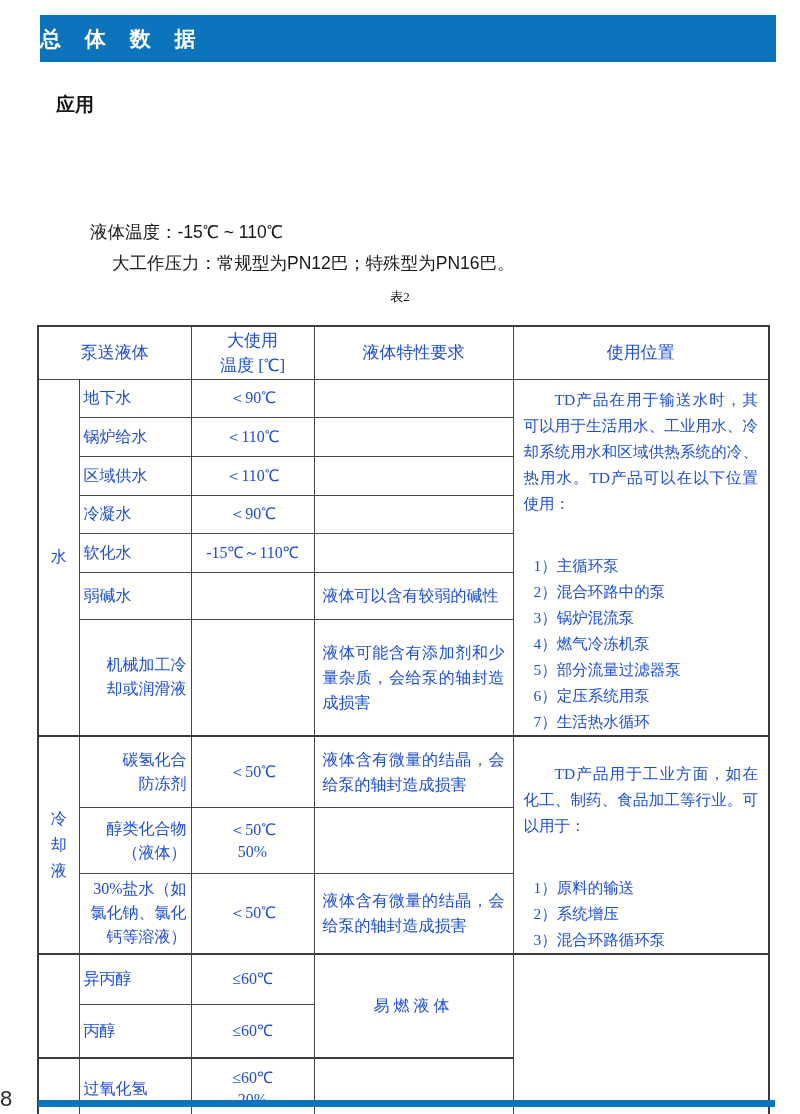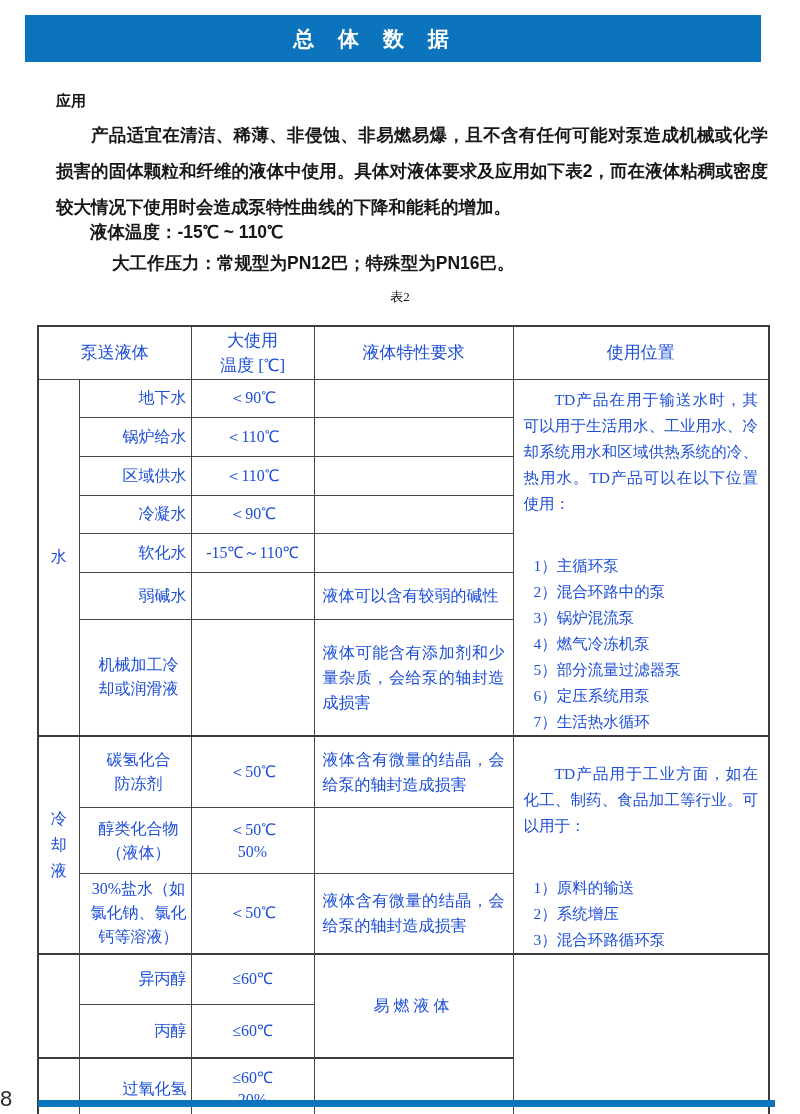--- a/index.html
+++ b/index.html
@@ -9,60 +9,60 @@
     width: 800px;
     height: 1114px;
     background: #ffffff;
     font-family: "Liberation Serif", serif;
     color: #1a1a1a;
     overflow: hidden;
   }
   
   .topbar {
     position: absolute;
-    left: 25px; top: 15px;
+    left: 40px; top: 15px;
     width: 736px; height: 47px;
     background: #0b74bd;
     display: flex;
     align-items: center;
-    justify-content: center;
+    justify-content: flex-start;
     padding-right: 35px;
   }
   .topbar-title {
     color: #ffffff;
     font-family: "Liberation Sans", sans-serif;
     font-weight: bold;
     font-size: 21px;
     letter-spacing: 9px;
   }
   
   .app-heading {
     position: absolute;
     left: 56px; top: 92px;
     font-family: "Liberation Sans", sans-serif;
     font-weight: bold;
-    font-size: 15px;
+    font-size: 19px;
     color: #141414;
   }
   .intro {
     position: absolute;
     left: 56px; top: 117px;
     width: 712px;
     font-family: "Liberation Sans", sans-serif;
     font-weight: 600;
     font-size: 17.5px;
     line-height: 36px;
     text-align: justify;
     text-indent: 2em;
     color: #171717;
   }
   .spec {
     position: absolute;
     font-family: "Liberation Sans", sans-serif;
-    font-weight: 700;
+    font-weight: 400;
     font-size: 17.5px;
     color: #171717;
     white-space: nowrap;
   }
   .spec-temp { left: 90px; top: 220px; }
   .spec-pressure { left: 112px; top: 251px; }
   .table-caption {
     position: absolute;
     left: 0; top: 288px;
     width: 800px;
@@ -96,22 +96,22 @@
   }
   td.gcell { text-align: center; }
   .vlabel {
     width: 18px;
     margin: 0 auto;
     line-height: 26px;
     text-align: center;
     word-break: break-all;
   }
   .vlabel-tight { line-height: 20px; margin-left: 39px; }
-  td.name { text-align: right; white-space: pre-line; line-height: 24px; padding: 2px 4px; }
-  td.name-left { text-align: center; padding: 2px 4px 2px 11px; }
+  td.name { text-align: left; white-space: pre-line; line-height: 24px; padding: 2px 4px; }
+  td.name-left { text-align: right; padding: 2px 4px 2px 11px; }
   td.temp { text-align: center; white-space: pre-line; line-height: 22px; padding: 2px; }
   td.chr  { text-align: justify; vertical-align: middle; padding: 4px 8px; line-height: 25px; }
   td.chr-center { text-align: center; letter-spacing: 4px; padding: 12px; }
   td.loc {
     vertical-align: top;
     padding: 7px 10px 0 10px;
     font-size: 15.5px;
     line-height: 26px;
     border-radius: 15px;
   }
@@ -136,21 +136,20 @@
 </head>
 <body>
 
 <div class="page">
 
   <div class="topbar">
     <span class="topbar-title">总 体 数 据</span>
   </div>
 
   <div class="app-heading">应用</div>
-  <div class="intro">产品适宜在清洁、稀薄、非侵蚀、非易燃易爆，且不含有任何可能对泵造成机械或化学损害的固体颗粒和纤维的液体中使用。具体对液体要求及应用如下表2，而在液体粘稠或密度较大情况下使用时会造成泵特性曲线的下降和能耗的增加。</div>
   <div class="spec spec-temp">液体温度：-15℃ ~ 110℃</div>
   <div class="spec spec-pressure">大工作压力：常规型为PN12巴；特殊型为PN16巴。</div>
 
   <div class="table-caption">表2</div>
 
   <table class="liquids">
     <colgroup>
       <col style="width:41px">
         <col style="width:112px">
         <col style="width:123px">

